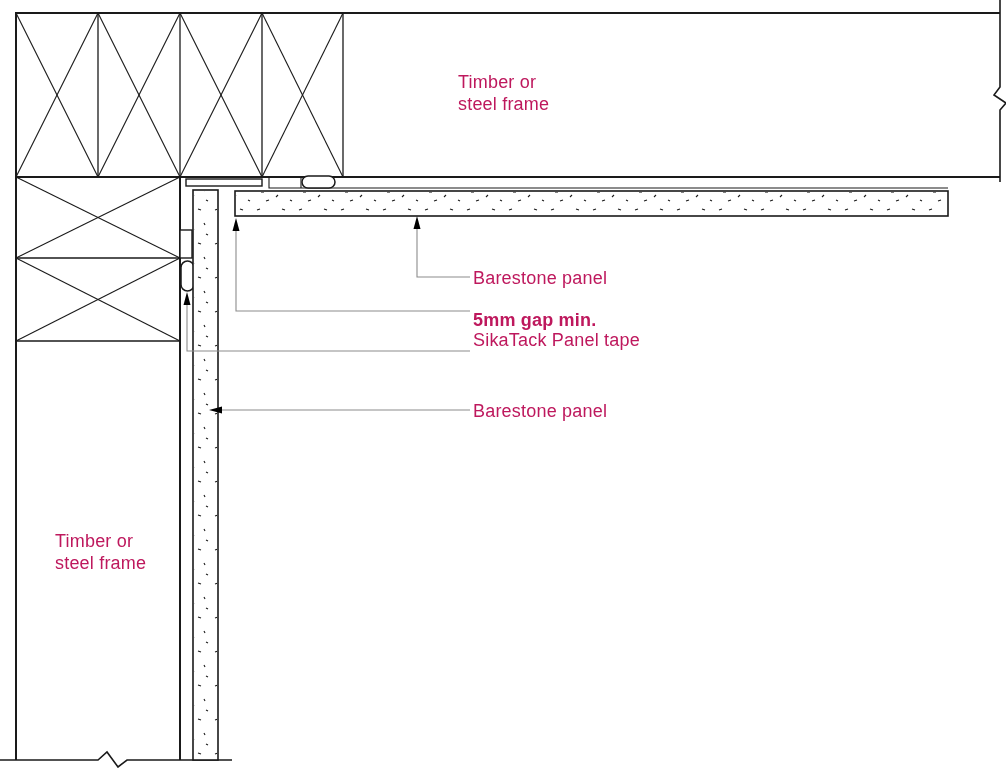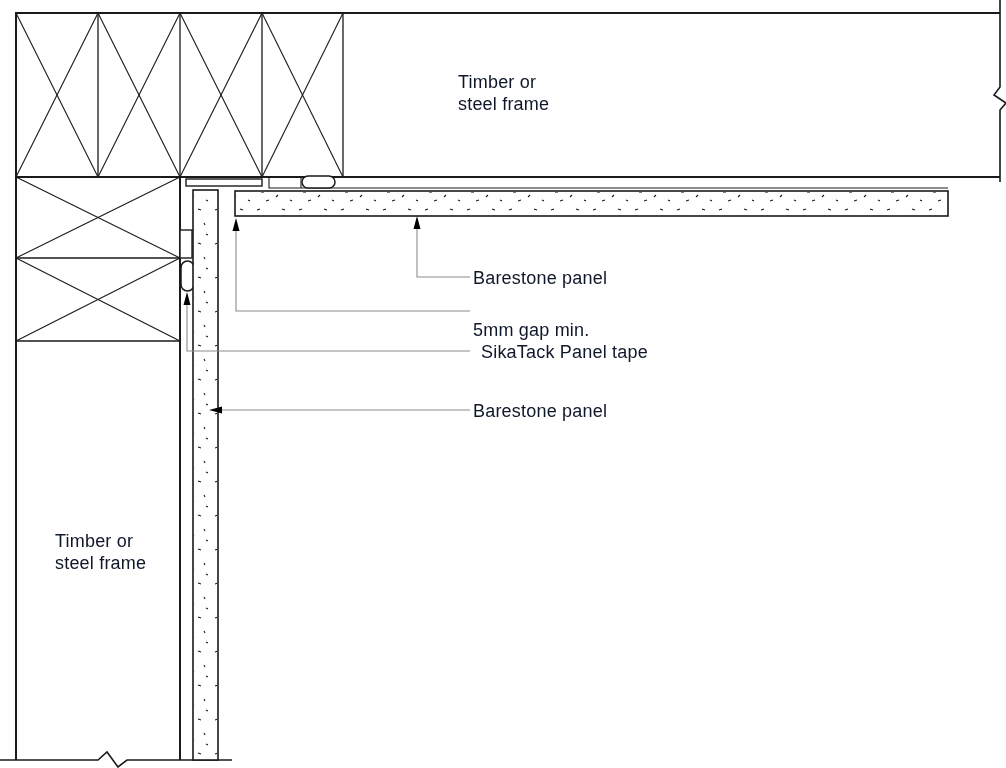--- a/index.html
+++ b/index.html
@@ -15,21 +15,21 @@
     background: #ffffff;
     overflow: hidden;
   }
   #linework {
     position: absolute;
     left: 0;
     top: 0;
   }
   .label {
     position: absolute;
-    color: #0f172a;
+    color: #be185d;
     font-size: 18px;
     line-height: 22px;
     white-space: nowrap;
     letter-spacing: 0.2px;
   }
 </style>
 </head>
 <body>
 
 <div id="stage">
@@ -119,21 +119,21 @@
     <div>steel frame</div>
   </div>
 
   <div class="label" style="left:55px; top:530px;">
     <div>Timber or</div>
     <div>steel frame</div>
   </div>
 
   <div class="label" style="left:473px; top:267px;">Barestone panel</div>
 
-  <div class="label" style="left:473px; top:319px;">5mm gap min.</div>
+  <div class="label" style="left:473px; top:309px;font-weight:bold;">5mm gap min.</div>
 
-  <div class="label" style="left:473px; top:341px;margin-left:8px;">
+  <div class="label" style="left:473px; top:329px;">
     <div>SikaTack Panel tape</div>
   </div>
 
   <div class="label" style="left:473px; top:400px;">Barestone panel</div>
 
 </div>
 
 </body></html>

